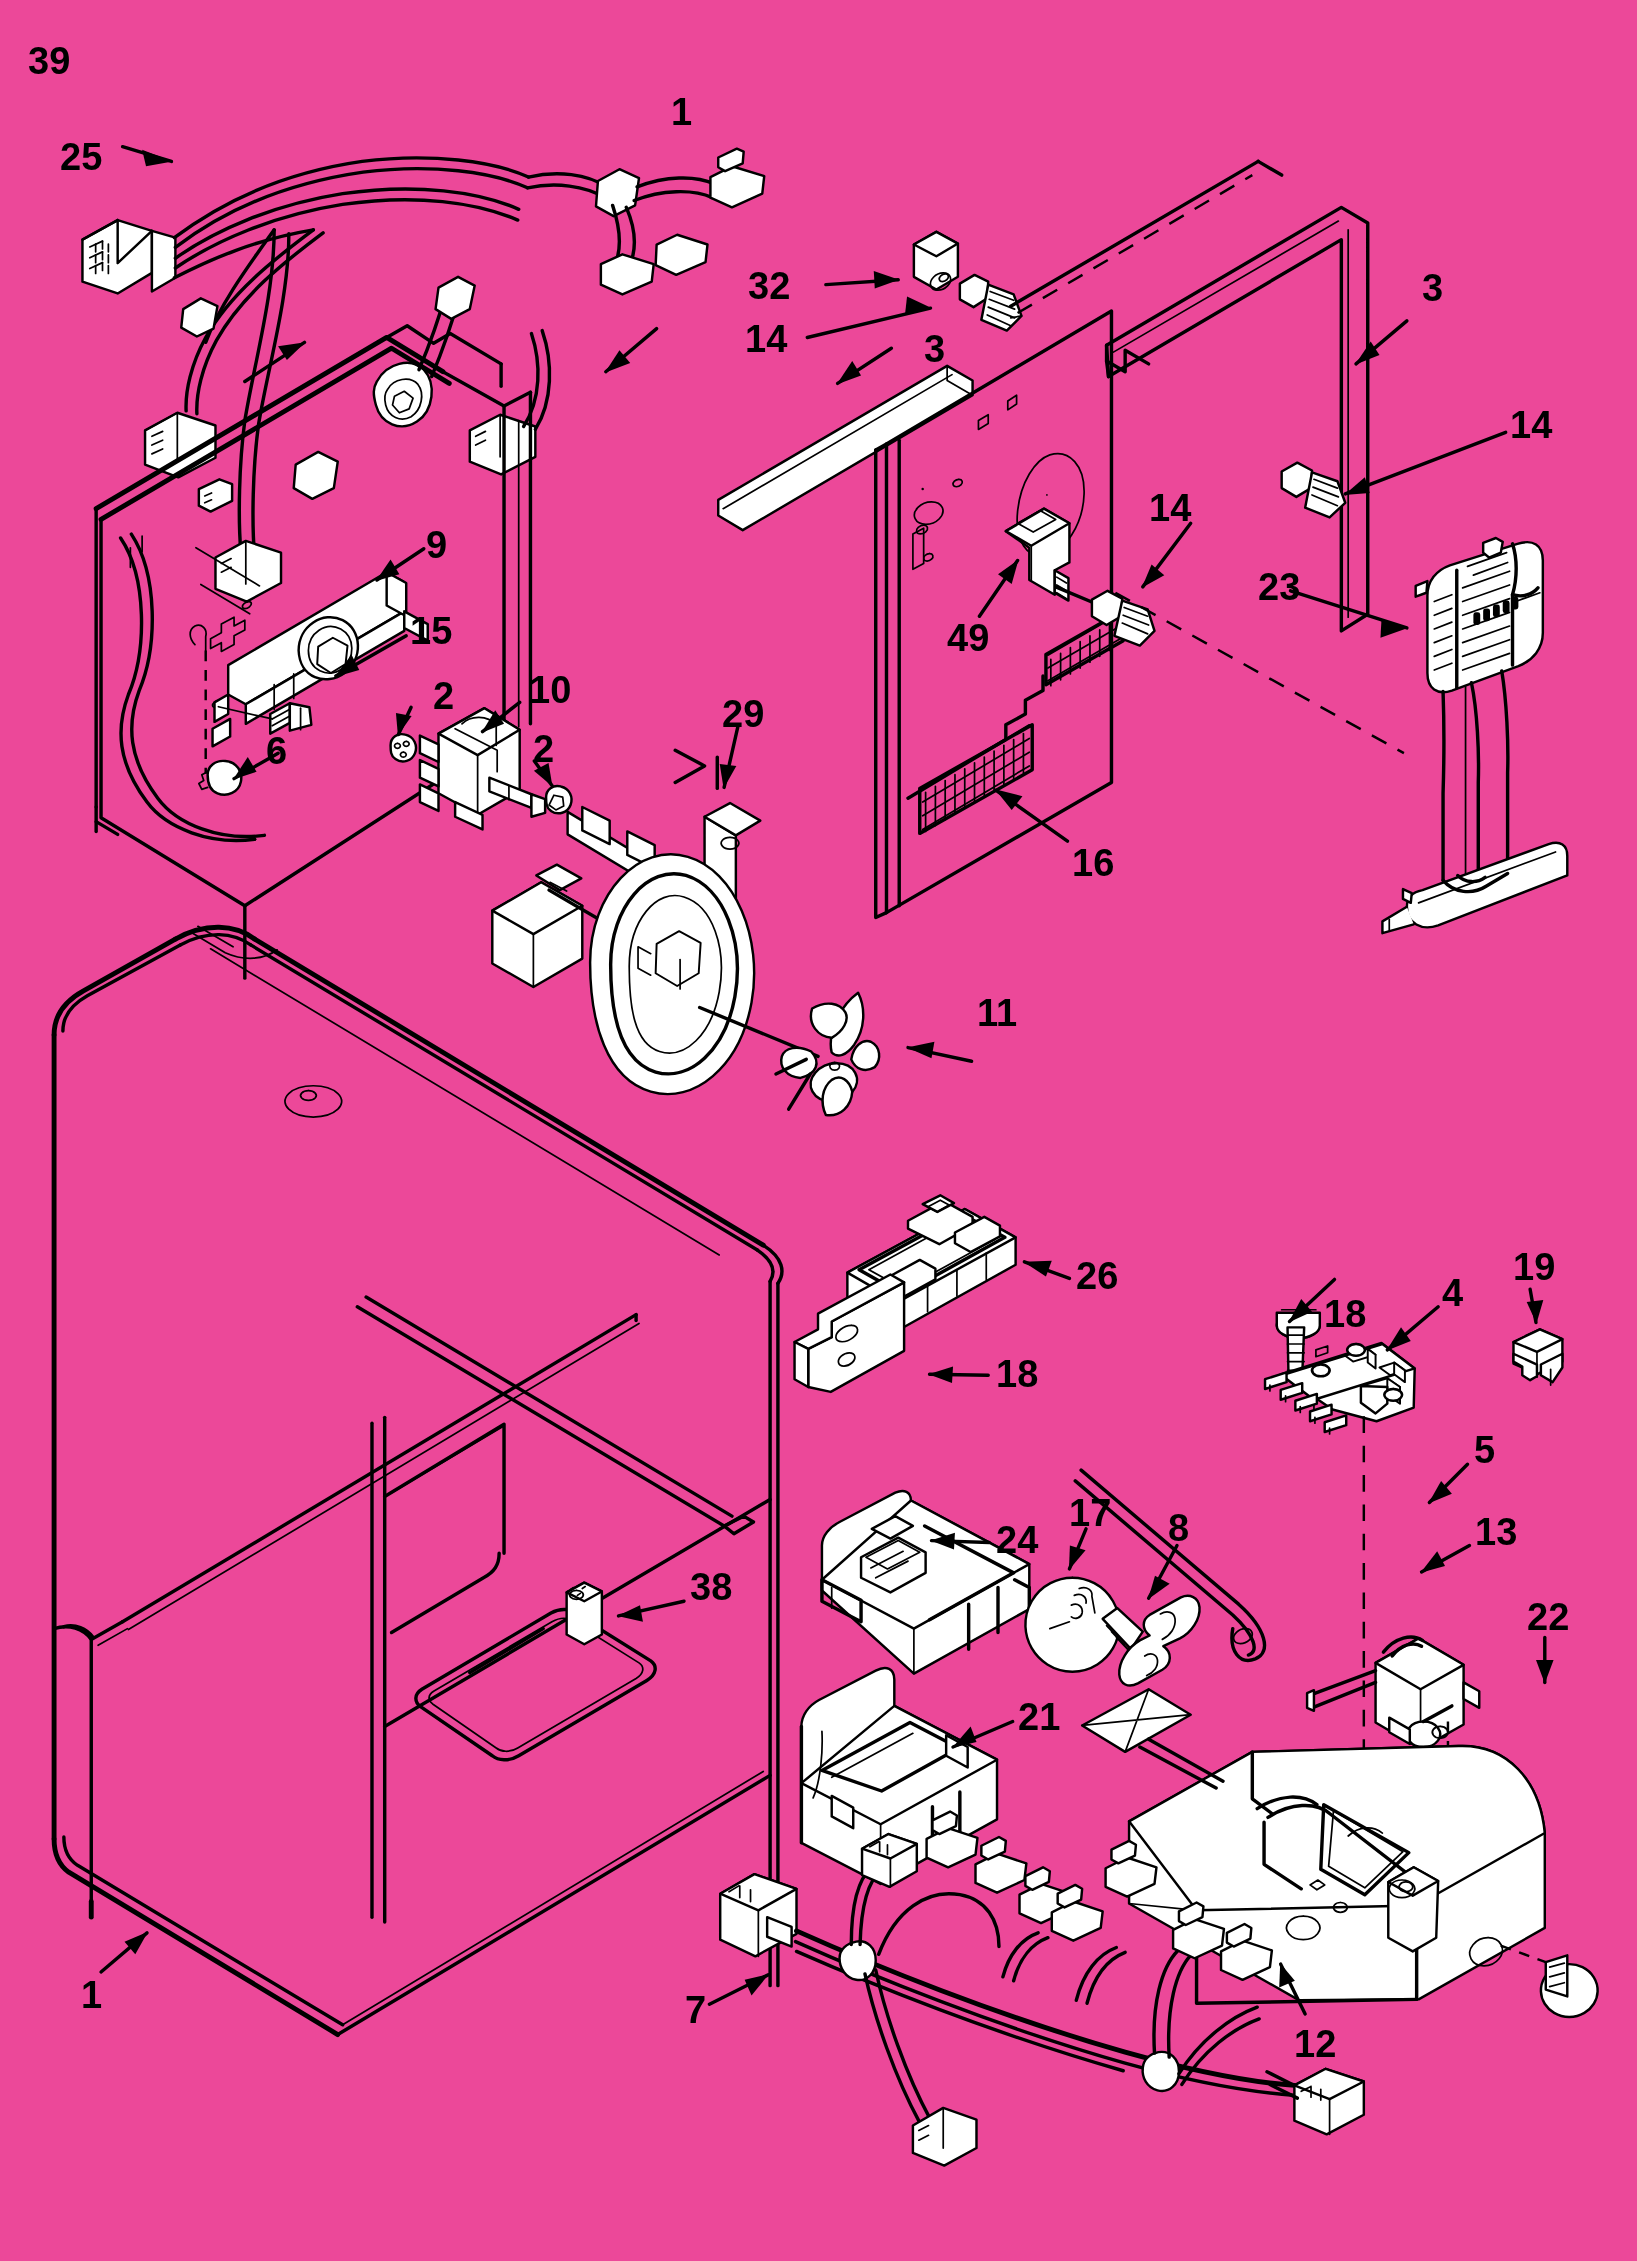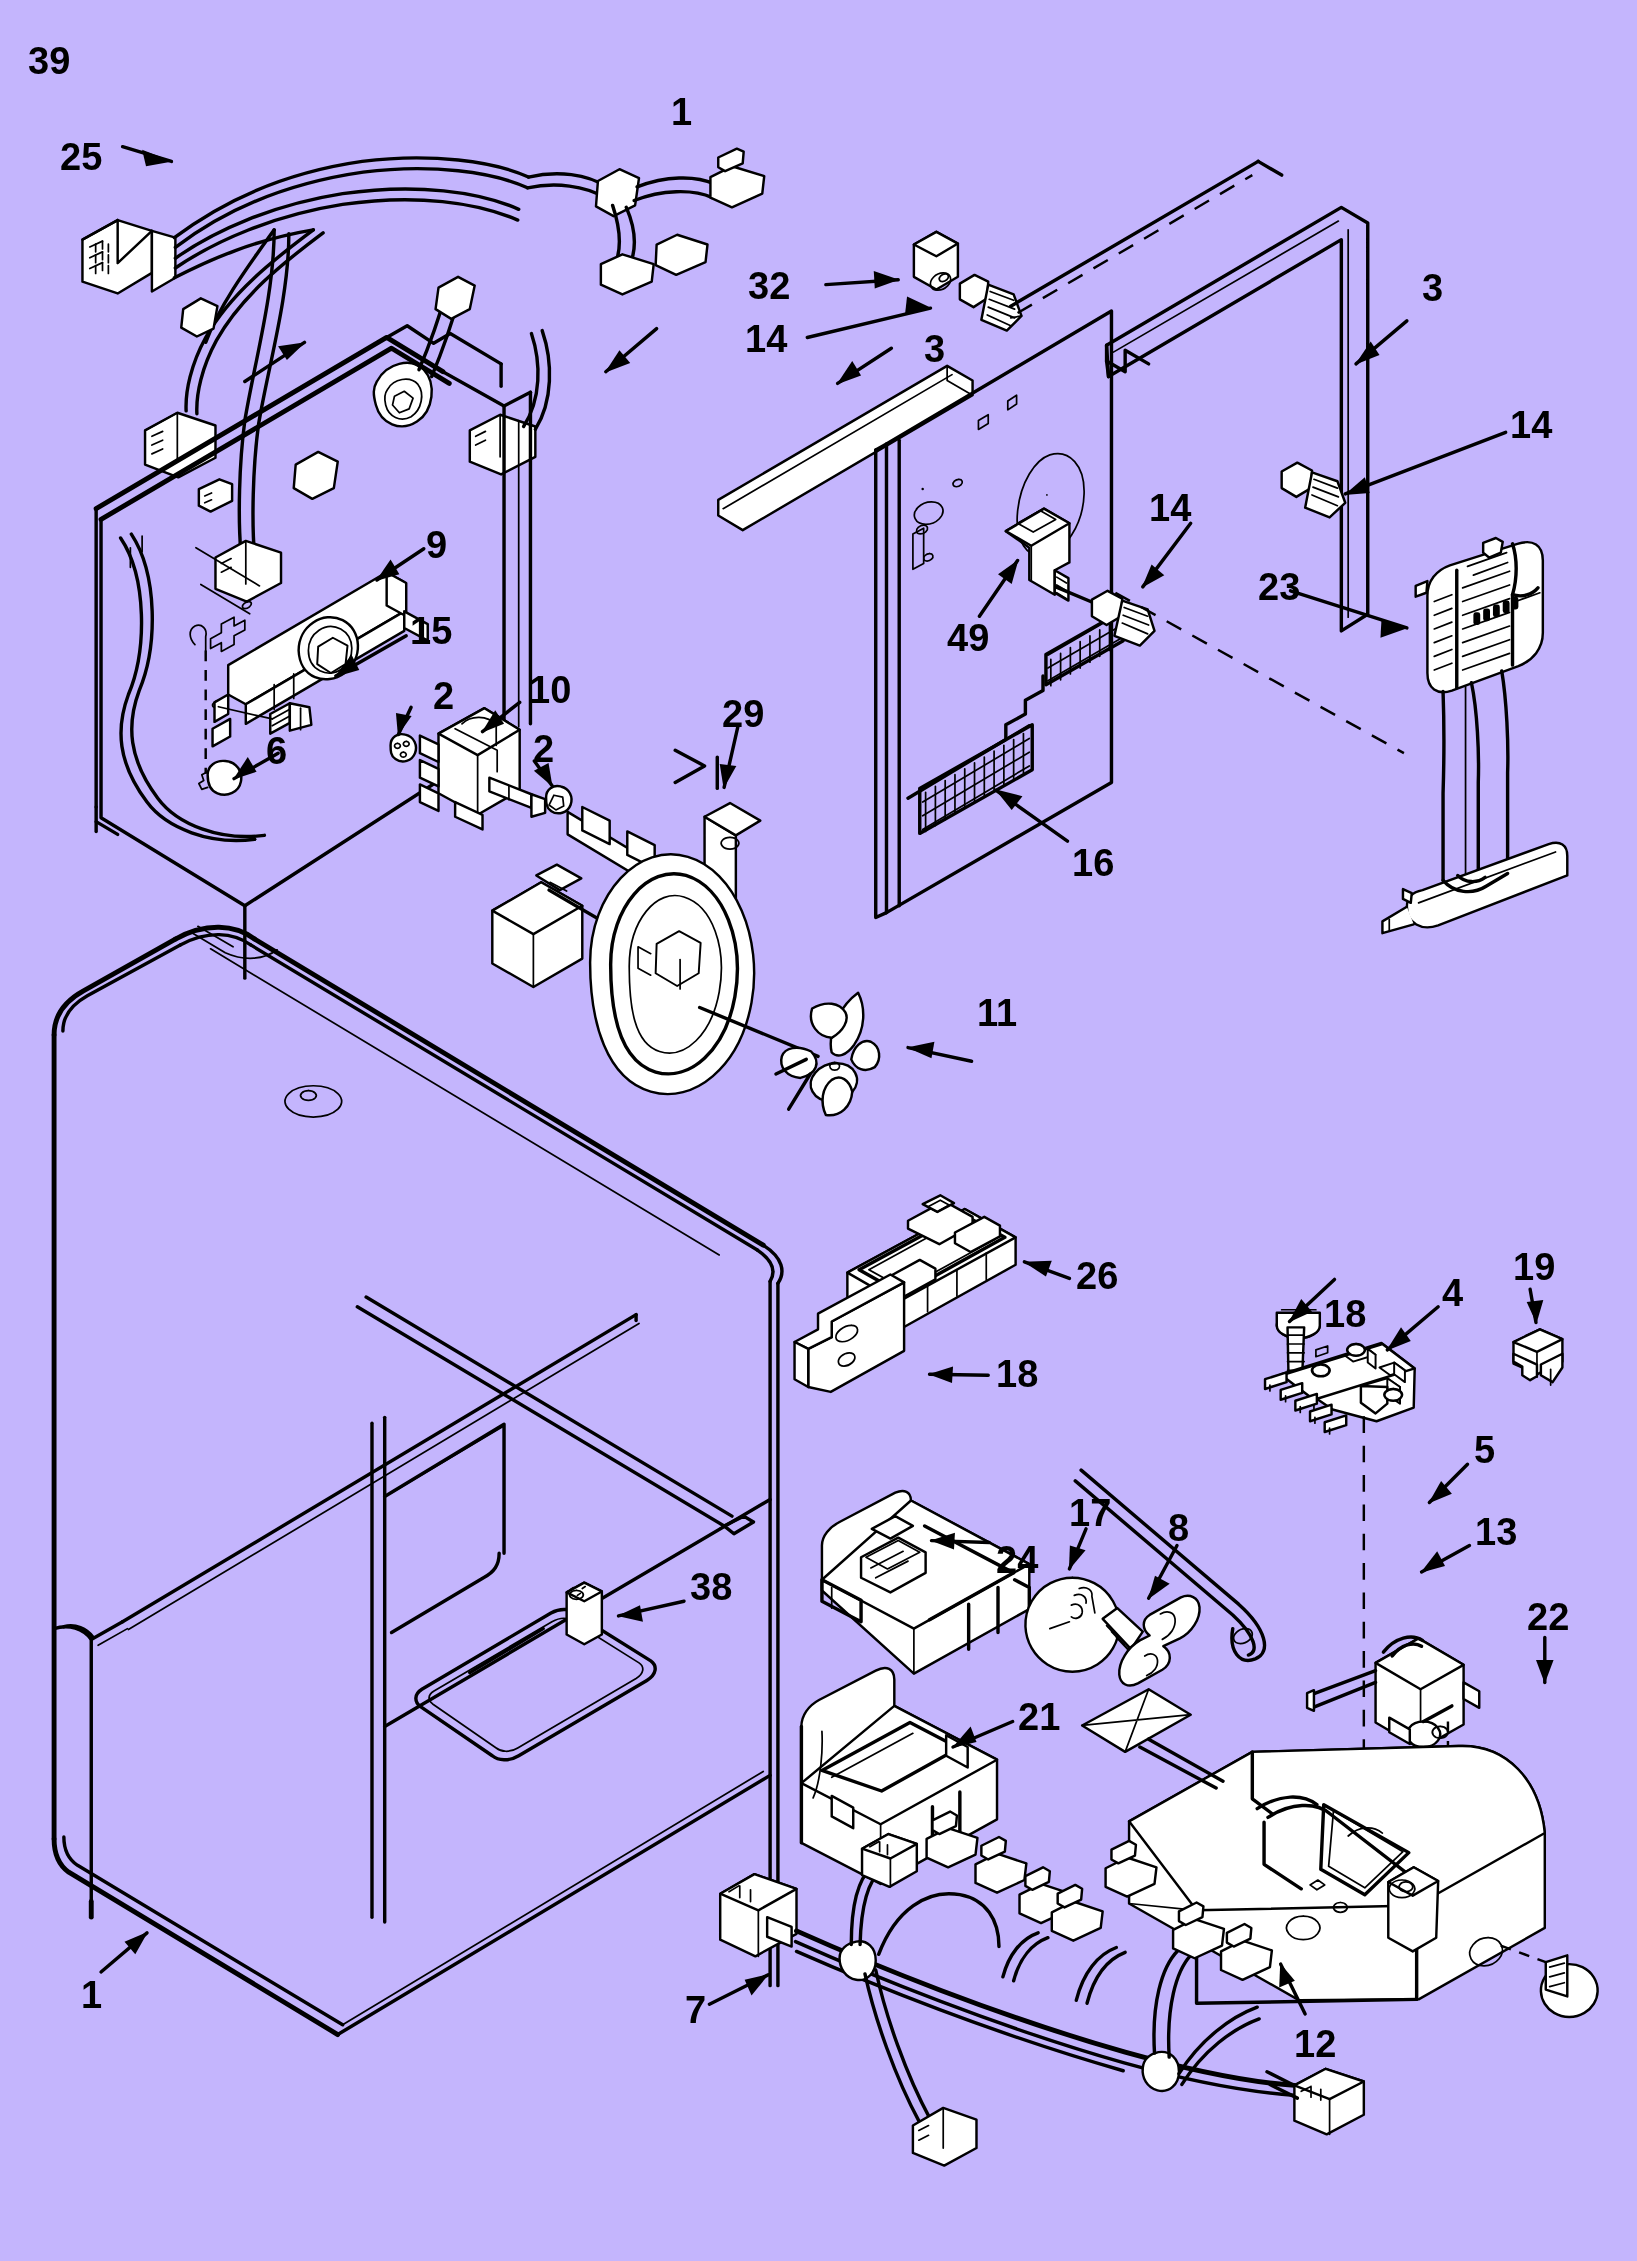--- a/index.html
+++ b/index.html
@@ -1,17 +1,17 @@
 <!DOCTYPE html>
 <html style="font-size:7.8px"><head>
 <meta charset="utf-8">
 <style>
   html,body{margin:0;padding:0;background:#ffffff;}
   body{font-family:"Liberation Sans",sans-serif;}
-  #sheet{position:relative;width:1638px;height:2261px;background:#c4b5fd;overflow:hidden;}
+  #sheet{position:relative;width:1638px;height:2261px;background:#ec4899;overflow:hidden;}
   #sheet svg{position:absolute;left:0;top:0;width:1638px;height:2261px;}
   .lbl{position:absolute;font-family:"Liberation Sans",sans-serif;font-weight:bold;
        color:#000;line-height:1;white-space:nowrap;}
   .s-xl{font-size:38px;}
   .ln2{fill:none;stroke:#000;stroke-width:7;stroke-linecap:round;stroke-linejoin:round;}
   .ln3{fill:none;stroke:#000;stroke-width:10;stroke-linecap:round;stroke-linejoin:round;}
   .thin{fill:none;stroke:#000;stroke-width:3.5;stroke-linecap:round;stroke-linejoin:round;}
   .fillw{fill:#fff;stroke:#000;stroke-width:5;stroke-linejoin:round;stroke-linecap:round;}
   .fillw2{fill:#fff;stroke:#000;stroke-width:4;stroke-linejoin:round;stroke-linecap:round;}
   .blk{fill:#000;}
@@ -828,21 +828,21 @@
 <div class="lbl s-xl" style="left:410px;  top:612px;">15</div>
 <div class="lbl s-xl" style="left:266px;  top:732px;">6</div>
 <div class="lbl s-xl" style="left:433px;  top:677px;">2</div>
 <div class="lbl s-xl" style="left:497px; top:671px;margin-left:32px;">10</div>
 <div class="lbl s-xl" style="left:533px; top:730px;">2</div>
 <div class="lbl s-xl" style="left:722px; top:695px;">29</div>
 <div class="lbl s-xl" style="left:977px; top:994px;">11</div>
 <div class="lbl s-xl" style="left:1076px; top:1257px;">26</div>
 <div class="lbl s-xl" style="left:996px; top:1355px;">18</div>
 <div class="lbl s-xl" style="left:690px; top:1568px;">38</div>
-<div class="lbl s-xl" style="left:996px; top:1521px;margin-top:20px;">24</div>
+<div class="lbl s-xl" style="left:996px; top:1521px;">24</div>
 <div class="lbl s-xl" style="left:1069px; top:1494px;">17</div>
 <div class="lbl s-xl" style="left:1168px; top:1509px;">8</div>
 <div class="lbl s-xl" style="left:1018px; top:1698px;">21</div>
 <div class="lbl s-xl" style="left:1324px; top:1251px;margin-top:44px;">18</div>
 <div class="lbl s-xl" style="left:1442px; top:1274px;">4</div>
 <div class="lbl s-xl" style="left:1513px; top:1248px;">19</div>
 <div class="lbl s-xl" style="left:1474px; top:1431px;">5</div>
 <div class="lbl s-xl" style="left:1475px; top:1513px;">13</div>
 <div class="lbl s-xl" style="left:1527px; top:1598px;">22</div>
 <div class="lbl s-xl" style="left:1294px; top:2025px;">12</div>

